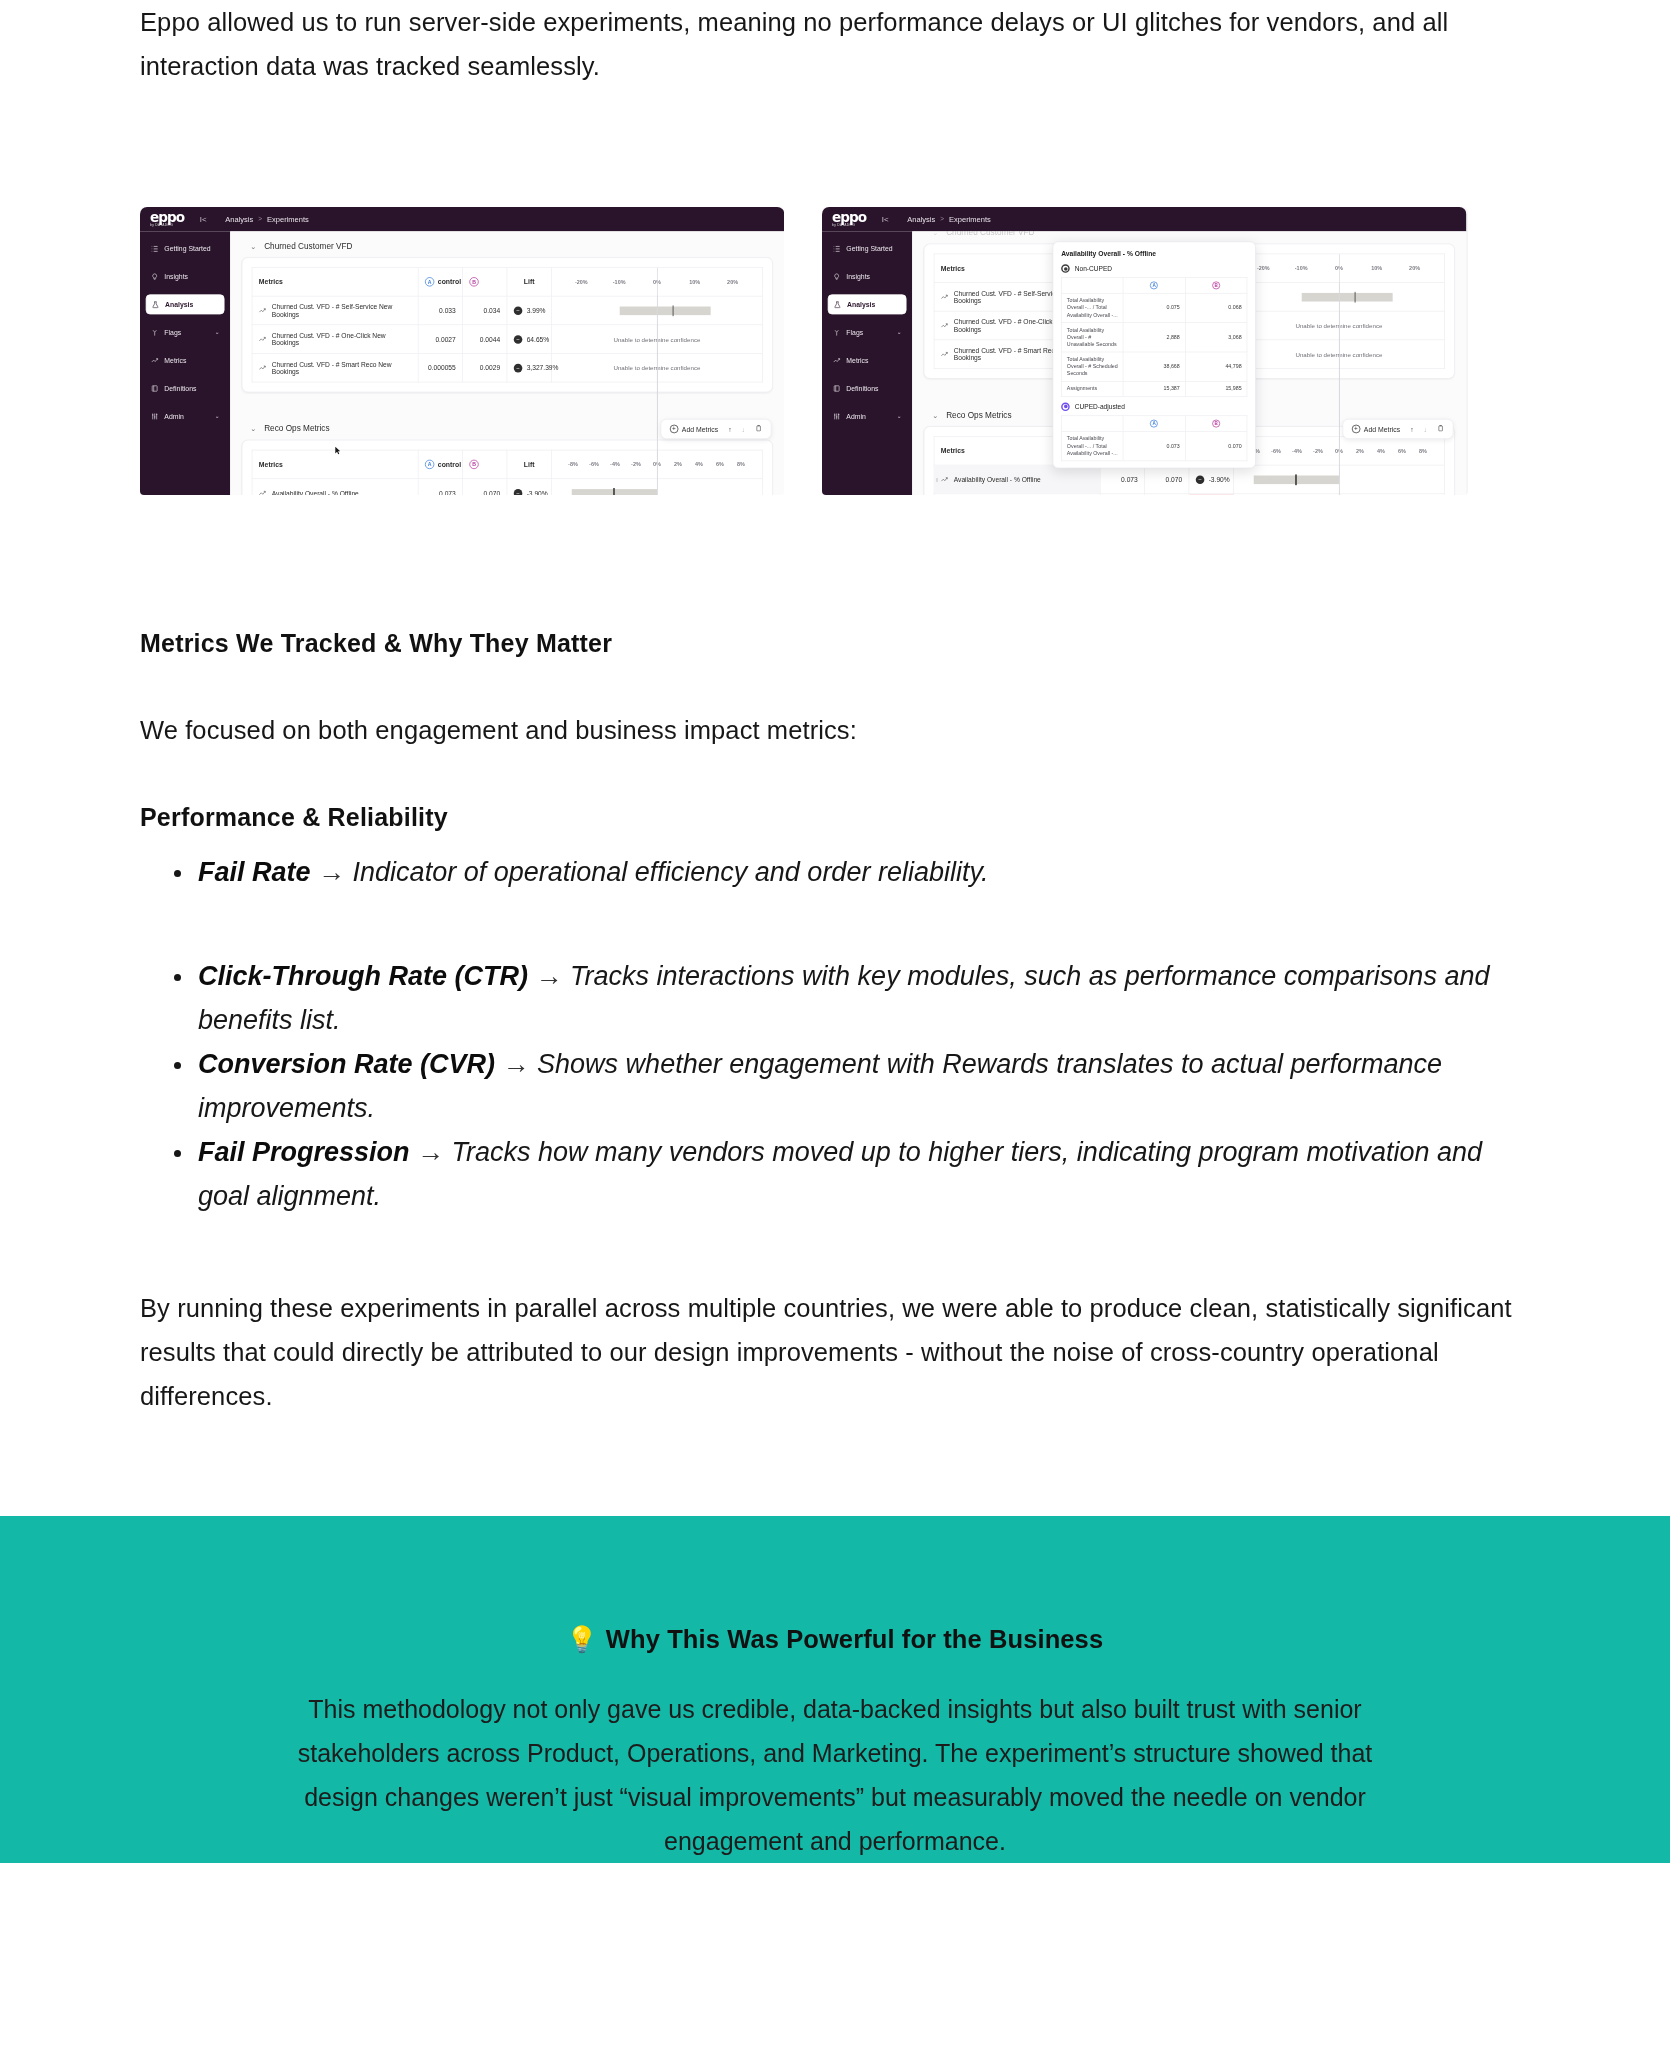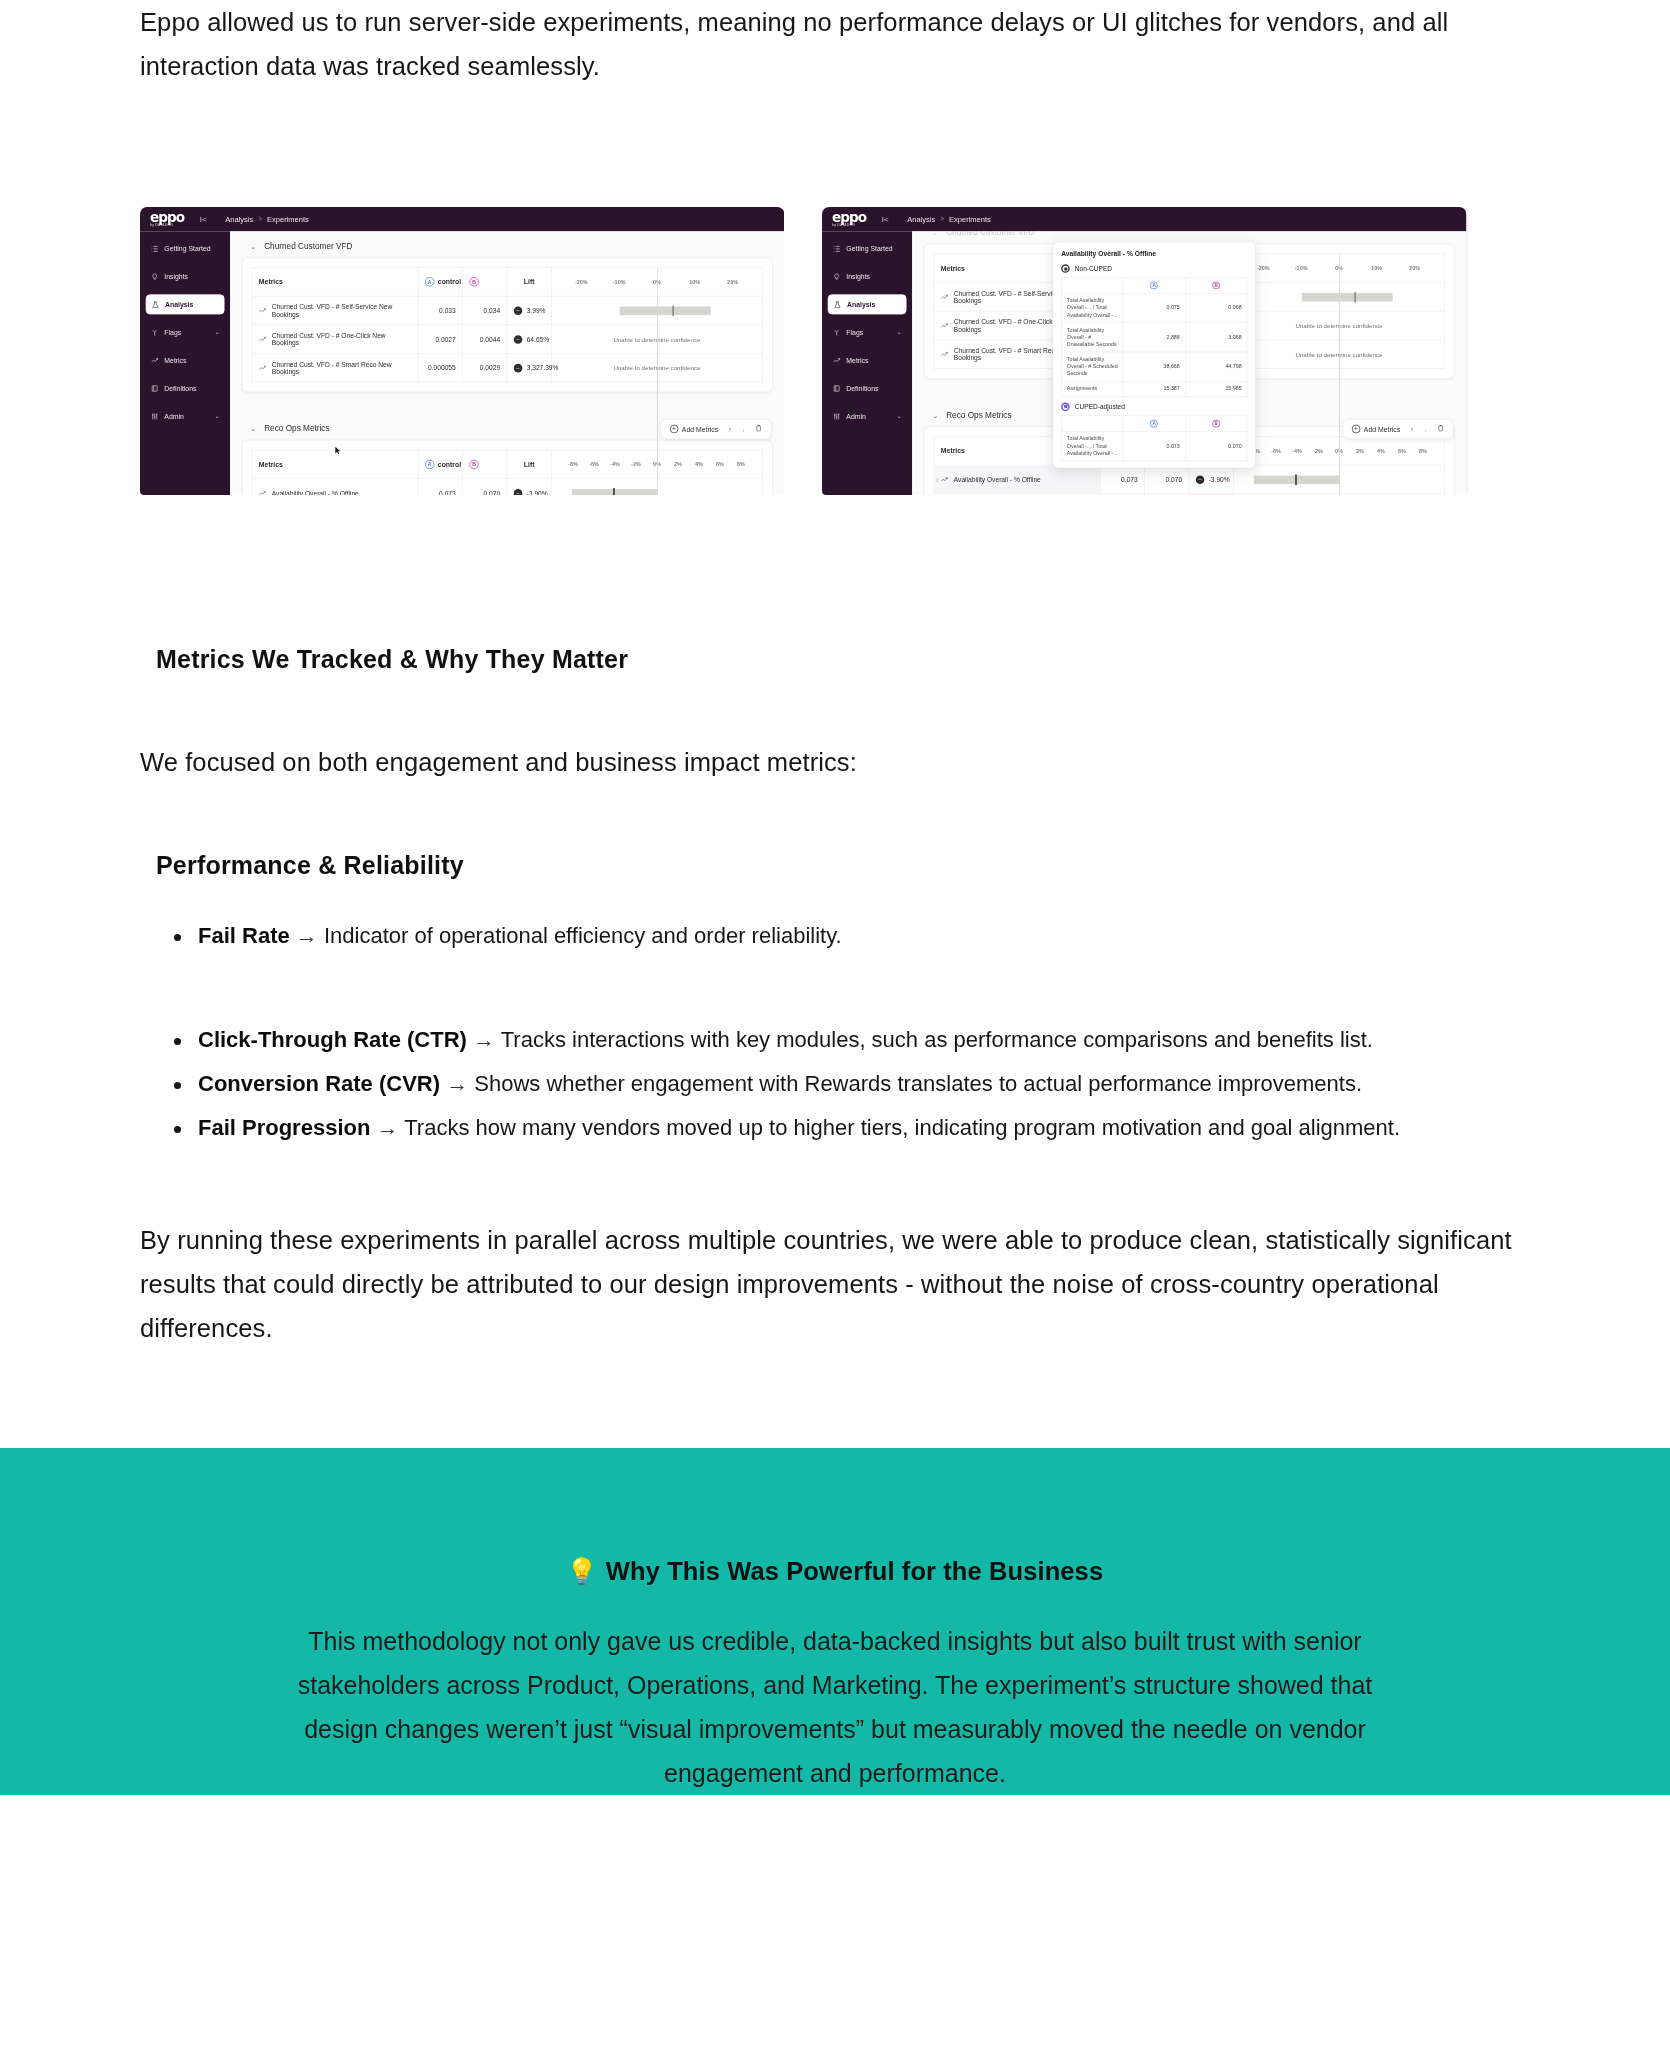--- a/index.html
+++ b/index.html
@@ -27,37 +27,38 @@
     letter-spacing: 0.1px;
     margin: 0;
   }
   .para-top { padding-top: 0px; }
   .h-sub {
     font-size: 25px;
     font-weight: bold;
     line-height: 38px;
     color: #111111;
     letter-spacing: 0.2px;
-    margin: 16px;
+    margin: 0;
   }
   .spacer-70 { height: 70px; }
   .spacer-46 { height: 46px; }
 
   ul.bullets {
     margin: 0;
     padding-left: 58px;
     list-style: none;
   }
   ul.bullets li {
     position: relative;
-    font-size: 22px;
+    font-size: 27px;
     line-height: 44px;
     color: #171717;
     margin: 0;
     padding-left: 0;
+    font-style: italic;
   }
   ul.bullets li::before {
     content: "";
     position: absolute;
     left: -24px;
     top: 20px;
     width: 7px;
     height: 7px;
     border-radius: 50%;
     background: #171717;

